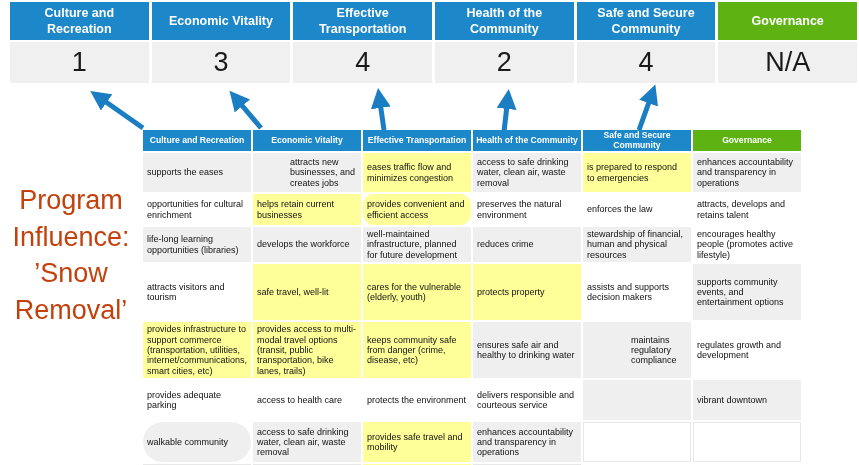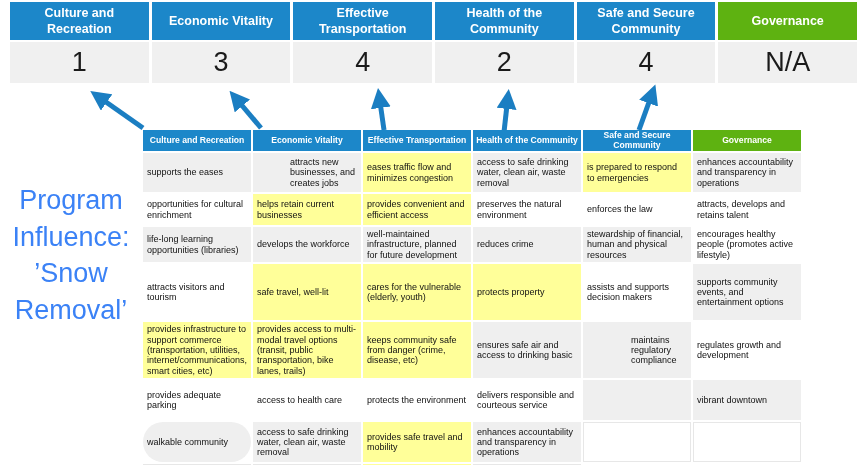--- a/index.html
+++ b/index.html
@@ -27,21 +27,21 @@
     background:var(--scorebg); height:41px; display:flex; align-items:center; justify-content:center;
     font-size:27px; color:#1a1a1a;
   }
 
   
   .arrows{position:absolute; left:0; top:82px;}
 
   
   .program-title{
     position:absolute; left:0; top:182px; width:142px;
-    text-align:center; font-size:27px; line-height:1.36; color:#3b82f6;
+    text-align:center; font-size:27px; line-height:1.36; color:#c2410c;
   }
 
   
   .matrix{
     position:absolute; left:143px; top:130px;
     display:grid; grid-template-columns:repeat(6,108px);
     gap:2px; background:#fff;
   }
   .mh{
     background:var(--blue); color:#fff; font-weight:bold; font-size:8.6px;
@@ -134,21 +134,21 @@
       </div>
       <div class="cell gray" style="min-height: 39px;">
         <span>enhances accountability and transparency in operations</span>
       </div>
       <div class="cell white" style="min-height: 31px;">
         <span>opportunities for cultural enrichment</span>
       </div>
       <div class="cell hl" style="min-height: 31px;">
         <span>helps retain current businesses</span>
       </div>
-      <div class="cell hl" style="min-height: 31px;">
+      <div class="cell hl" style="min-height: 31px; border-radius: 11px;">
         <span>provides convenient and efficient access</span>
       </div>
       <div class="cell white" style="min-height: 31px;">
         <span>preserves the natural environment</span>
       </div>
       <div class="cell white" style="min-height: 31px;">
         <span>enforces the law</span>
       </div>
       <div class="cell white" style="min-height: 31px;">
         <span>attracts, develops and retains talent</span>
@@ -192,21 +192,21 @@
       <div class="cell hl" style="min-height: 56px;">
         <span>provides infrastructure to support commerce (transportation, utilities, internet/communications, smart cities, etc)</span>
       </div>
       <div class="cell hl" style="min-height: 56px;">
         <span>provides access to multi-modal travel options (transit, public transportation, bike lanes, trails)</span>
       </div>
       <div class="cell hl" style="min-height: 56px;">
         <span>keeps community safe from danger (crime, disease, etc)</span>
       </div>
       <div class="cell gray" style="min-height: 56px;">
-        <span>ensures safe air and access to drinking basic</span>
+        <span>ensures safe air and healthy to drinking water</span>
       </div>
       <div class="cell gray" style="min-height: 56px; padding-left: 48px;">
         <span>maintains regulatory compliance</span>
       </div>
       <div class="cell white" style="min-height: 31px;">
         <span>regulates growth and development</span>
       </div>
       <div class="cell white" style="min-height: 31px;">
         <span>provides adequate parking</span>
       </div>

